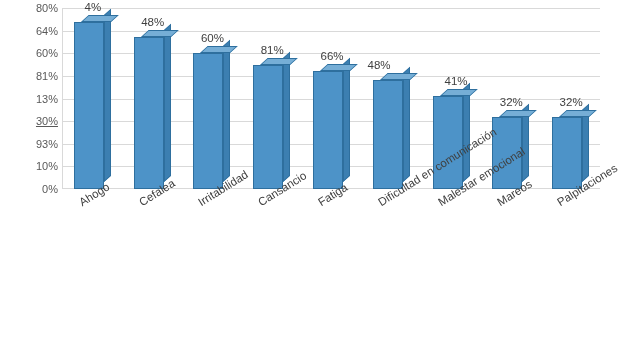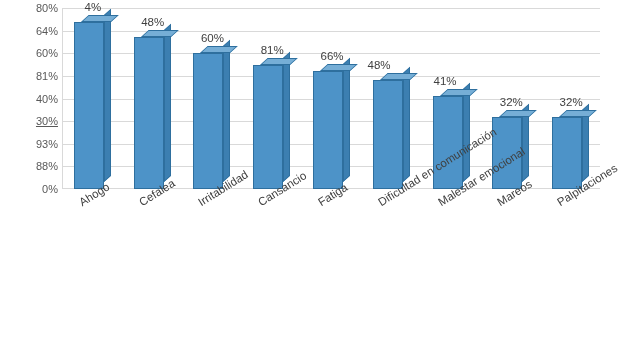--- a/index.html
+++ b/index.html
@@ -143,24 +143,24 @@
 </head>
 <body>
 
 <div id="chart-root">
 
   <div class="ytick-wrap">
     <div class="ytick" style="top:0px;">80%</div>
     <div class="ytick" style="top:22.6px;">64%</div>
     <div class="ytick" style="top:45.2px;">60%</div>
     <div class="ytick" style="top:67.9px;">81%</div>
-    <div class="ytick" style="top:90.5px;">40%</div>
+    <div class="ytick" style="top:90.5px;">13%</div>
     <div class="ytick" style="top:113.1px;text-decoration:underline;">30%</div>
     <div class="ytick" style="top:135.8px;">93%</div>
-    <div class="ytick" style="top:158.4px;">88%</div>
+    <div class="ytick" style="top:158.4px;">10%</div>
     <div class="ytick" style="top:181px;">0%</div>
   </div>
 
   <div class="plot-area">
     <div class="gridline" style="top:0px;"></div>
     <div class="gridline" style="top:22.6px;"></div>
     <div class="gridline" style="top:45.2px;"></div>
     <div class="gridline" style="top:67.9px;"></div>
     <div class="gridline" style="top:90.5px;"></div>
     <div class="gridline" style="top:113.1px;"></div>
@@ -218,21 +218,21 @@
       </div>
     </div>
 
   <div class="bars-layer" style="overflow:visible;">
       <div class="bar-label" style="left: 0.888889px; bottom: 176.425px;">4%</div>
       <div class="bar-label" style="left: 60.6667px; bottom: 160.588px;">48%</div>
       <div class="bar-label" style="left: 120.444px; bottom: 144.75px;">60%</div>
       <div class="bar-label" style="left: 180.222px; bottom: 133.438px;">81%</div>
       <div class="bar-label" style="left: 240px; bottom: 126.65px;">66%</div>
       <div class="bar-label" style="left: 287px; bottom: 117.6px;">48%</div>
-      <div class="bar-label" style="left: 353px; bottom: 101.762px;">41%</div>
+      <div class="bar-label" style="left: 364px; bottom: 101.762px;">41%</div>
       <div class="bar-label" style="left: 419.333px; bottom: 81.4px;">32%</div>
       <div class="bar-label" style="left: 479.111px; bottom: 81.4px;">32%</div>
     </div>
 
   <div class="cat-layer">
       <div class="cat-label" style="left: 76.8889px; top: 8px;">Ahogo</div>
       <div class="cat-label" style="left: 136.667px; top: 8px;">Cefalea</div>
       <div class="cat-label" style="left: 196.444px; top: 8px;">Irritabilidad</div>
       <div class="cat-label" style="left: 256.222px; top: 8px;">Cansancio</div>
       <div class="cat-label" style="left: 316px; top: 8px;">Fatiga</div>

